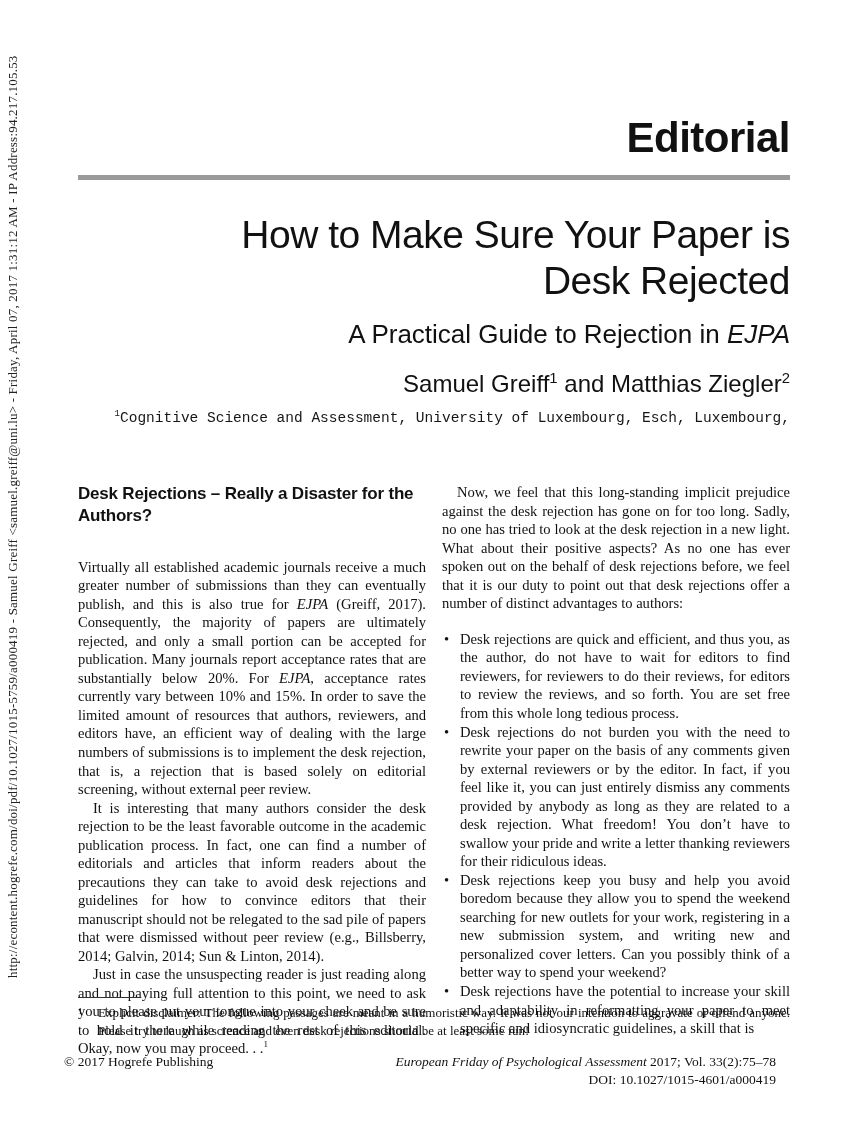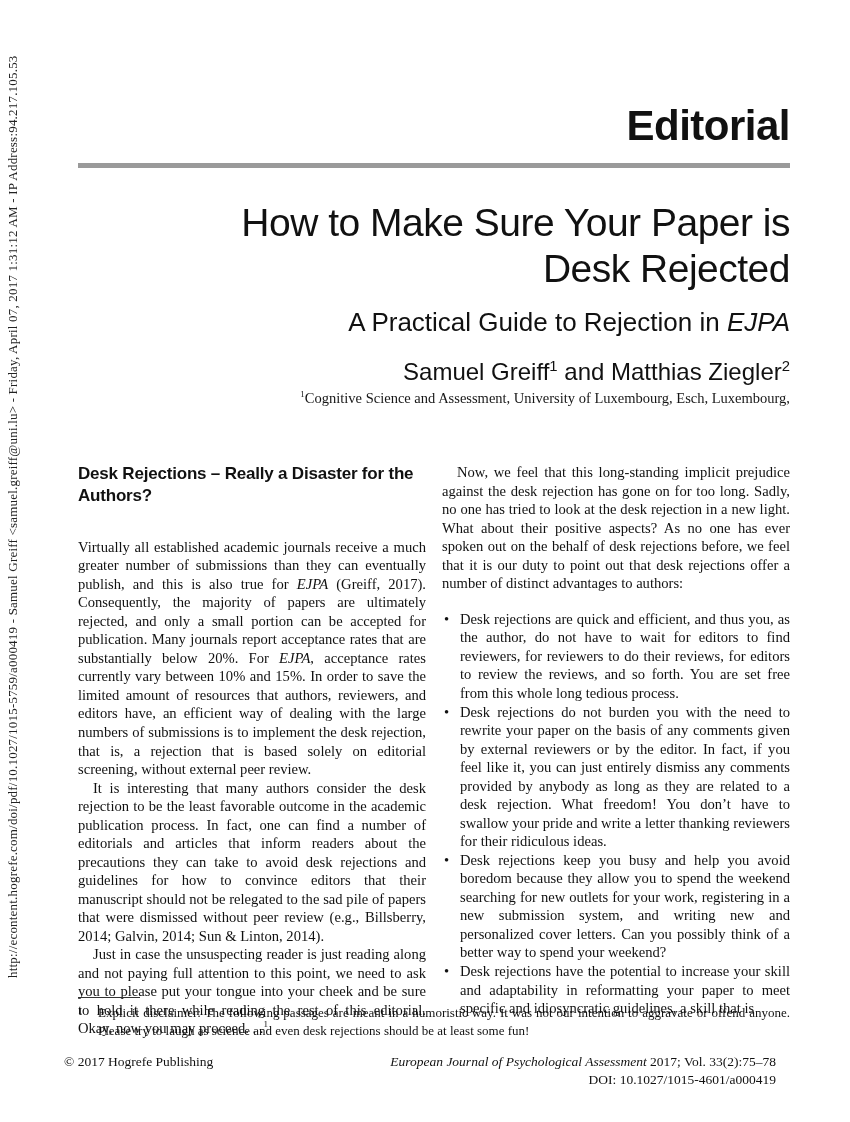--- a/index.html
+++ b/index.html
@@ -15,21 +15,21 @@
   }
   
   .sidebar-wrap { position:absolute; top:0; left:0; width:30px; height:1122px; }
   .sidebar-text {
     position:absolute; left:5px; top:978px;
     transform:rotate(-90deg); transform-origin:0 0;
     white-space:nowrap;
     font-family:"Liberation Serif", serif;
     font-size:13px; color:#222; letter-spacing:.2px;
   }
-  .content { position:absolute; left:78px; top:0; width:712px; }
+  .content { position:absolute; left:78px; top:12px; width:712px; }
 
   .kicker {
     margin-top:104px;
     text-align:right;
     font-family:"Liberation Sans", sans-serif;
     font-weight:bold; font-size:42px; line-height:1.05;
     letter-spacing:-.5px;
   }
   .rule { margin-top:15px; height:5px; background:#9a9a9a; }
   .title {
@@ -45,23 +45,23 @@
     font-family:"Liberation Sans", sans-serif;
     font-size:26px; line-height:1.2;
   }
   .authors {
     margin-top:20px;
     text-align:right;
     font-family:"Liberation Sans", sans-serif;
     font-size:24px;
   }
   .affiliations {
-    margin-top:3px;
+    margin-top:11px;
     text-align:right;
-    font-family:Liberation Serif, serif;
+    font-family:Liberation Mono, monospace;
     font-size:14.5px; line-height:1.3; color:#161616;
   }
   sup { font-size:.62em; line-height:0; }
 
   .columns {
     margin-top:55px;
     display:grid; grid-template-columns:1fr 1fr; column-gap:16px;
   }
   .col { font-size:14.6px; line-height:1.27; text-align:justify; }
   .section-heading {
@@ -139,18 +139,18 @@
     <div class="footnote-rule"></div>
     <div class="footnote">
       <div class="footnote-marker">1</div>
       <div>Explicit disclaimer: The following passages are meant in a humoristic way. It was not our intention to aggravate or offend anyone. Please try to laugh as science and even desk rejections should be at least some fun!</div>
     </div>
   </div>
 
   <div class="footer">
     <div>© 2017 Hogrefe Publishing</div>
     <div class="footer-right">
-      <div><span style="font-style: italic;">European Journal of Psychological Assessment</span> 2017; Vol. 33(2):75–78</div>
+      <div><span style="font-style: italic;">European Friday of Psychological Assessment</span> 2017; Vol. 33(2):75–78</div>
       <div>DOI: 10.1027/1015-4601/a000419</div>
     </div>
   </div>
 
 </div>
 
 </body></html>

